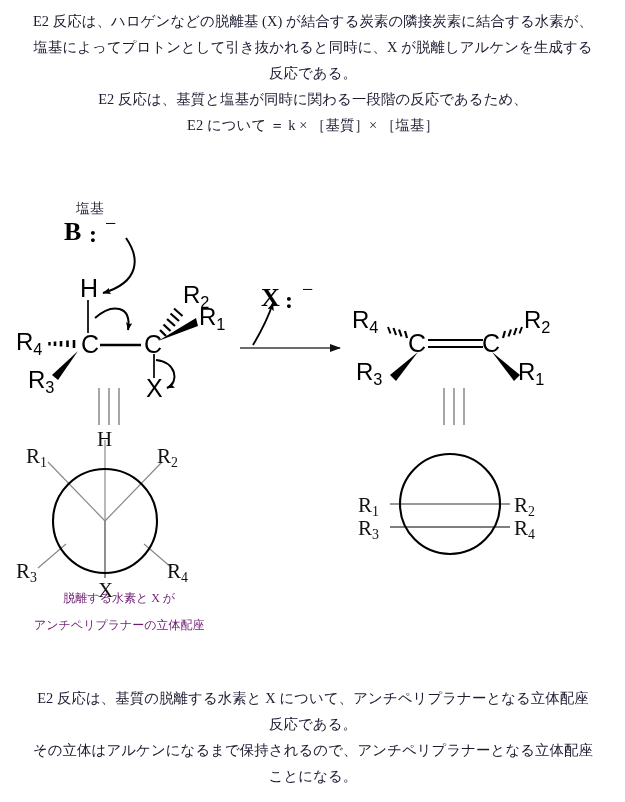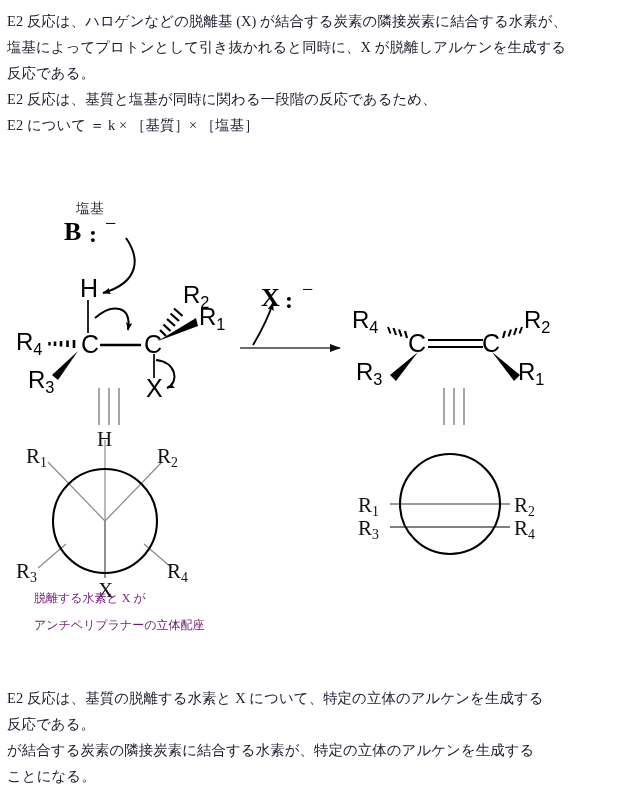--- a/index.html
+++ b/index.html
@@ -13,20 +13,21 @@
     position: relative;
     font-family: "Liberation Serif", "DejaVu Serif", serif;
     color: #1b1b30;
     overflow: hidden;
   }
   .page {
     position: absolute;
     inset: 0;
     width: 625px;
     height: 802px;
+    text-align: center;
   }
 
   
   .prose {
     position: absolute;
     left: 7px;
     width: 612px;
     font-size: 14.4px;
     line-height: 26px;
     color: #1b1b30;
@@ -304,19 +305,19 @@
   <div class="nm-label" style="left:514px; top:516px;">
     <span>R</span><span class="sub">4</span>
   </div>
 
   <div class="caption-block">
     <p>脱離する水素と X が</p>
     <p>アンチペリプラナーの立体配座</p>
   </div>
 
   <div class="prose" id="outro-block">
-    <p>E2 反応は、基質の脱離する水素と X について、特定の立体のアルケンを生成する</p>
+    <p>E2 反応は、基質の脱離する水素と X について、アンチペリプラナーとなる立体配座</p>
     <p>反応である。</p>
-    <p>が結合する炭素の隣接炭素に結合する水素が、特定の立体のアルケンを生成する</p>
+    <p>その立体はアルケンになるまで保持されるので、アンチペリプラナーとなる立体配座</p>
     <p>ことになる。</p>
   </div>
 
 </div>
 
 </body></html>

